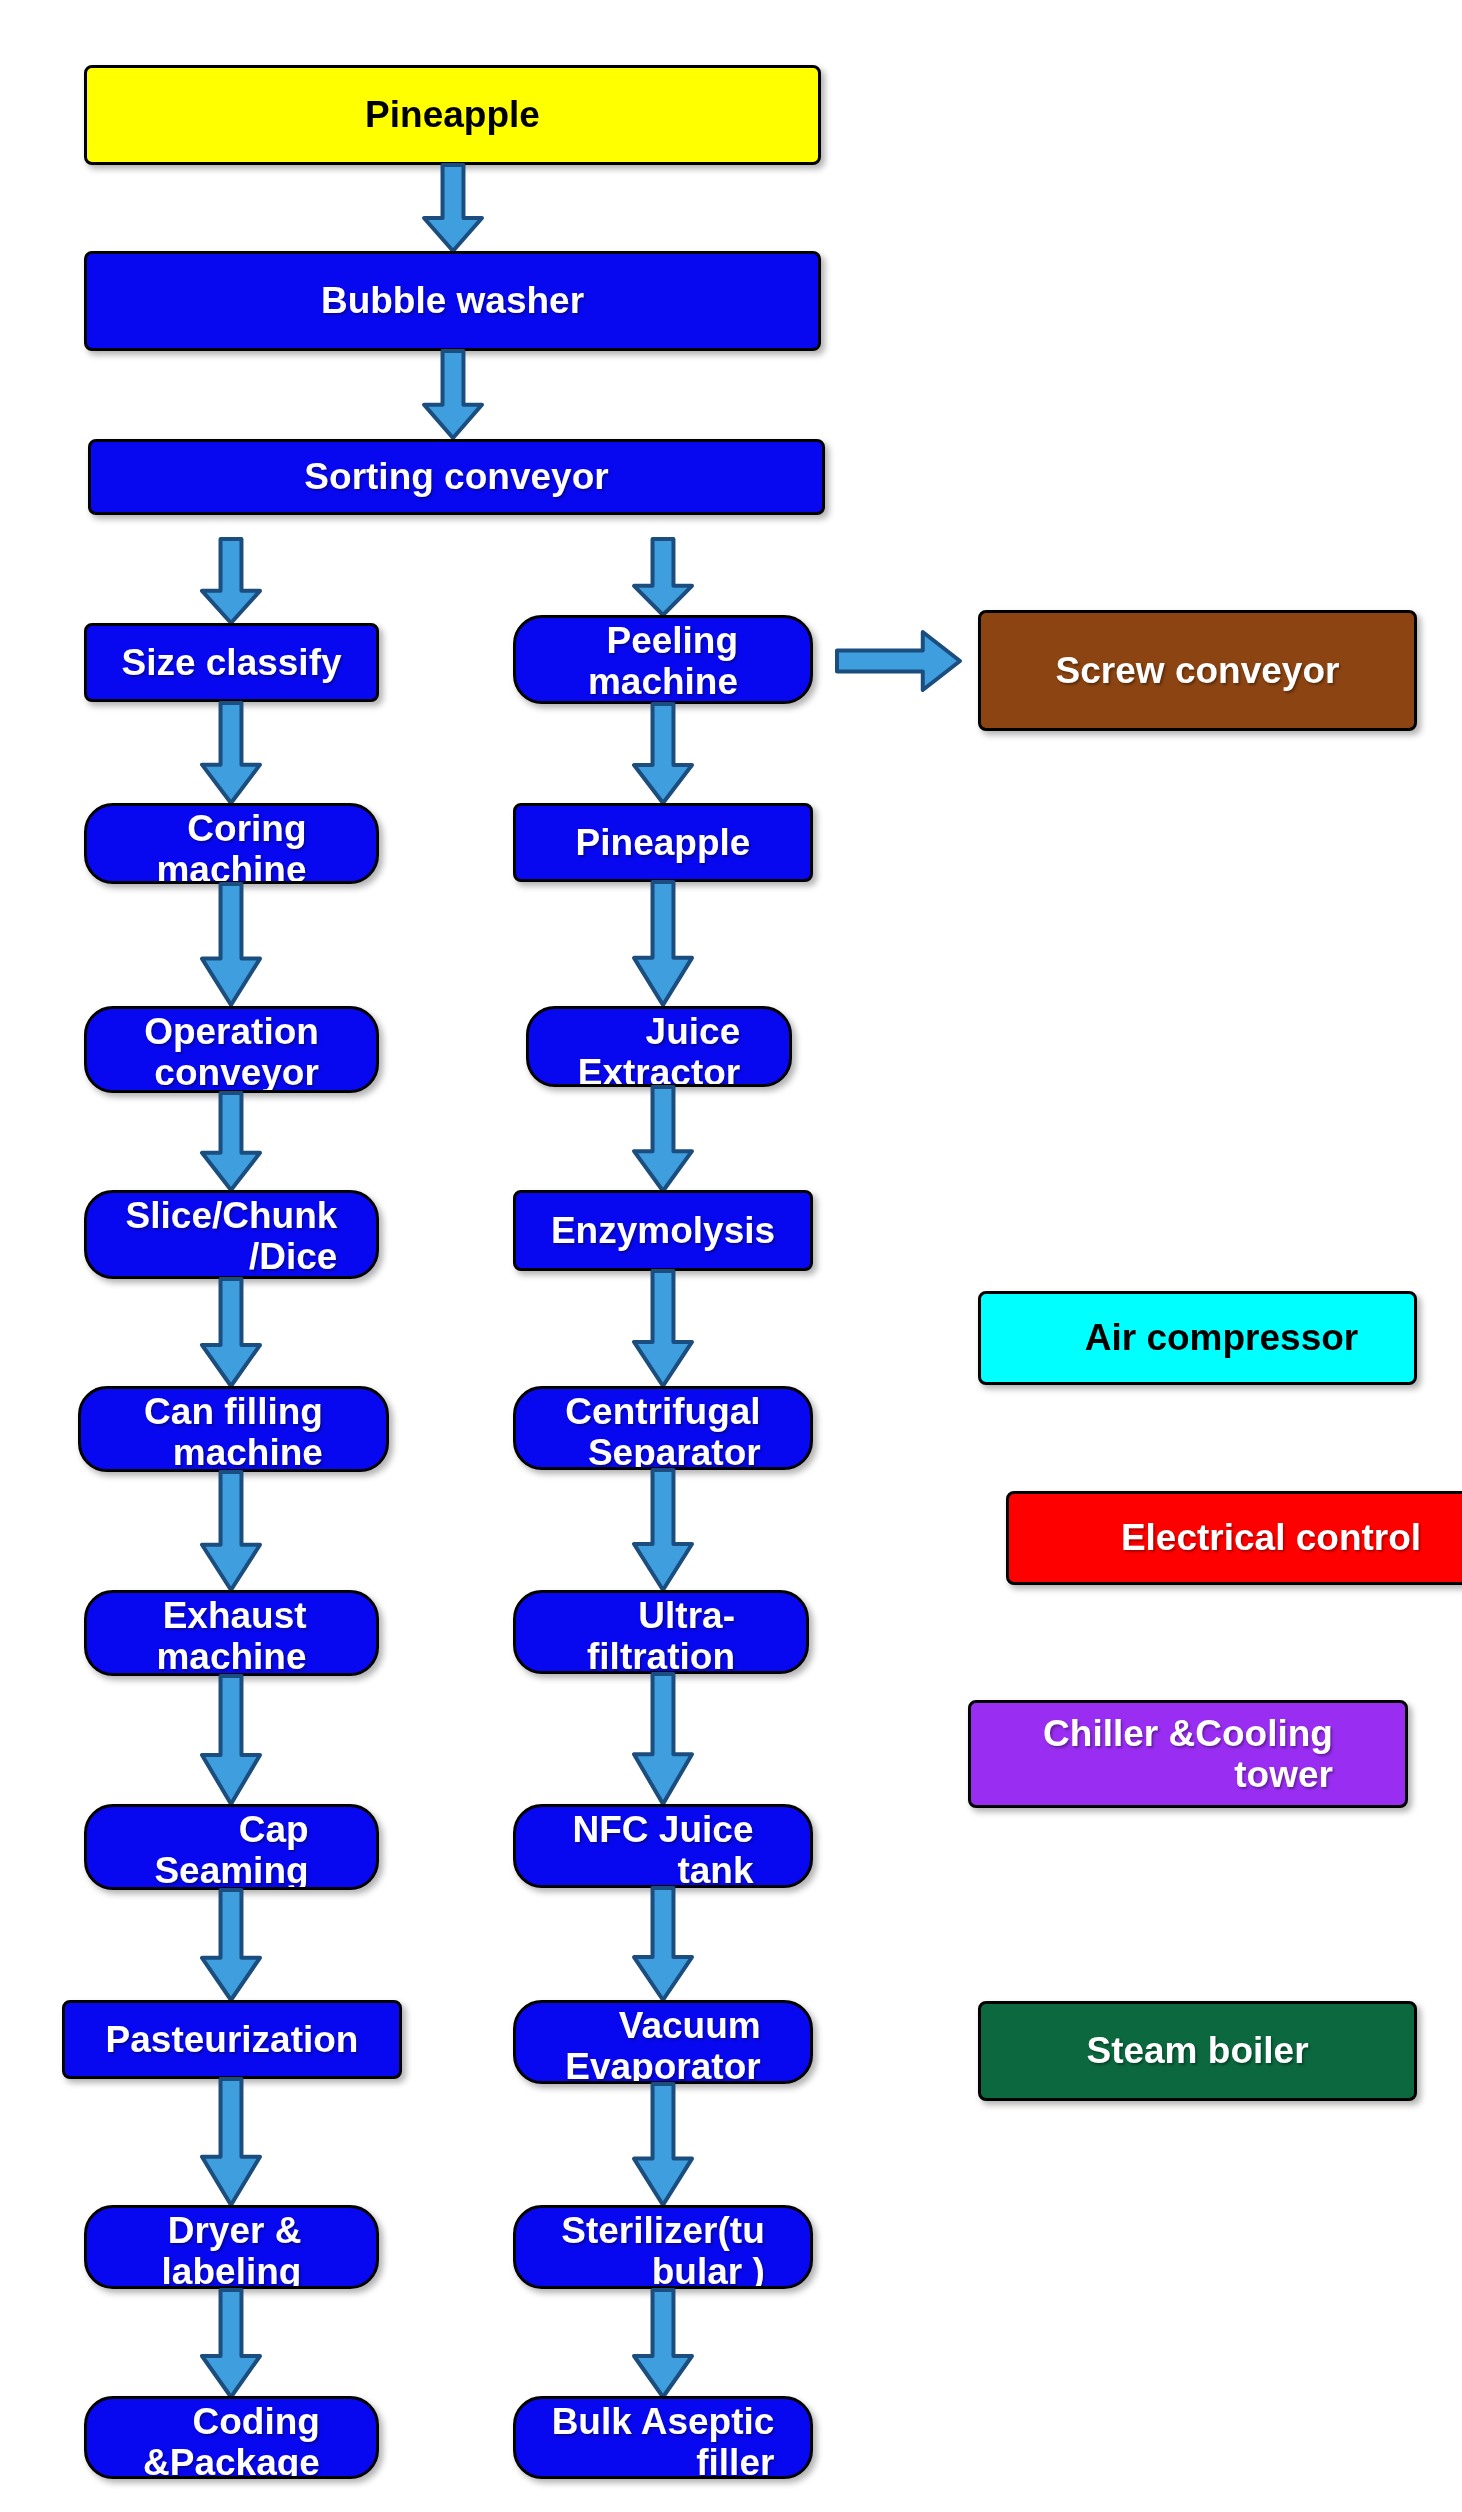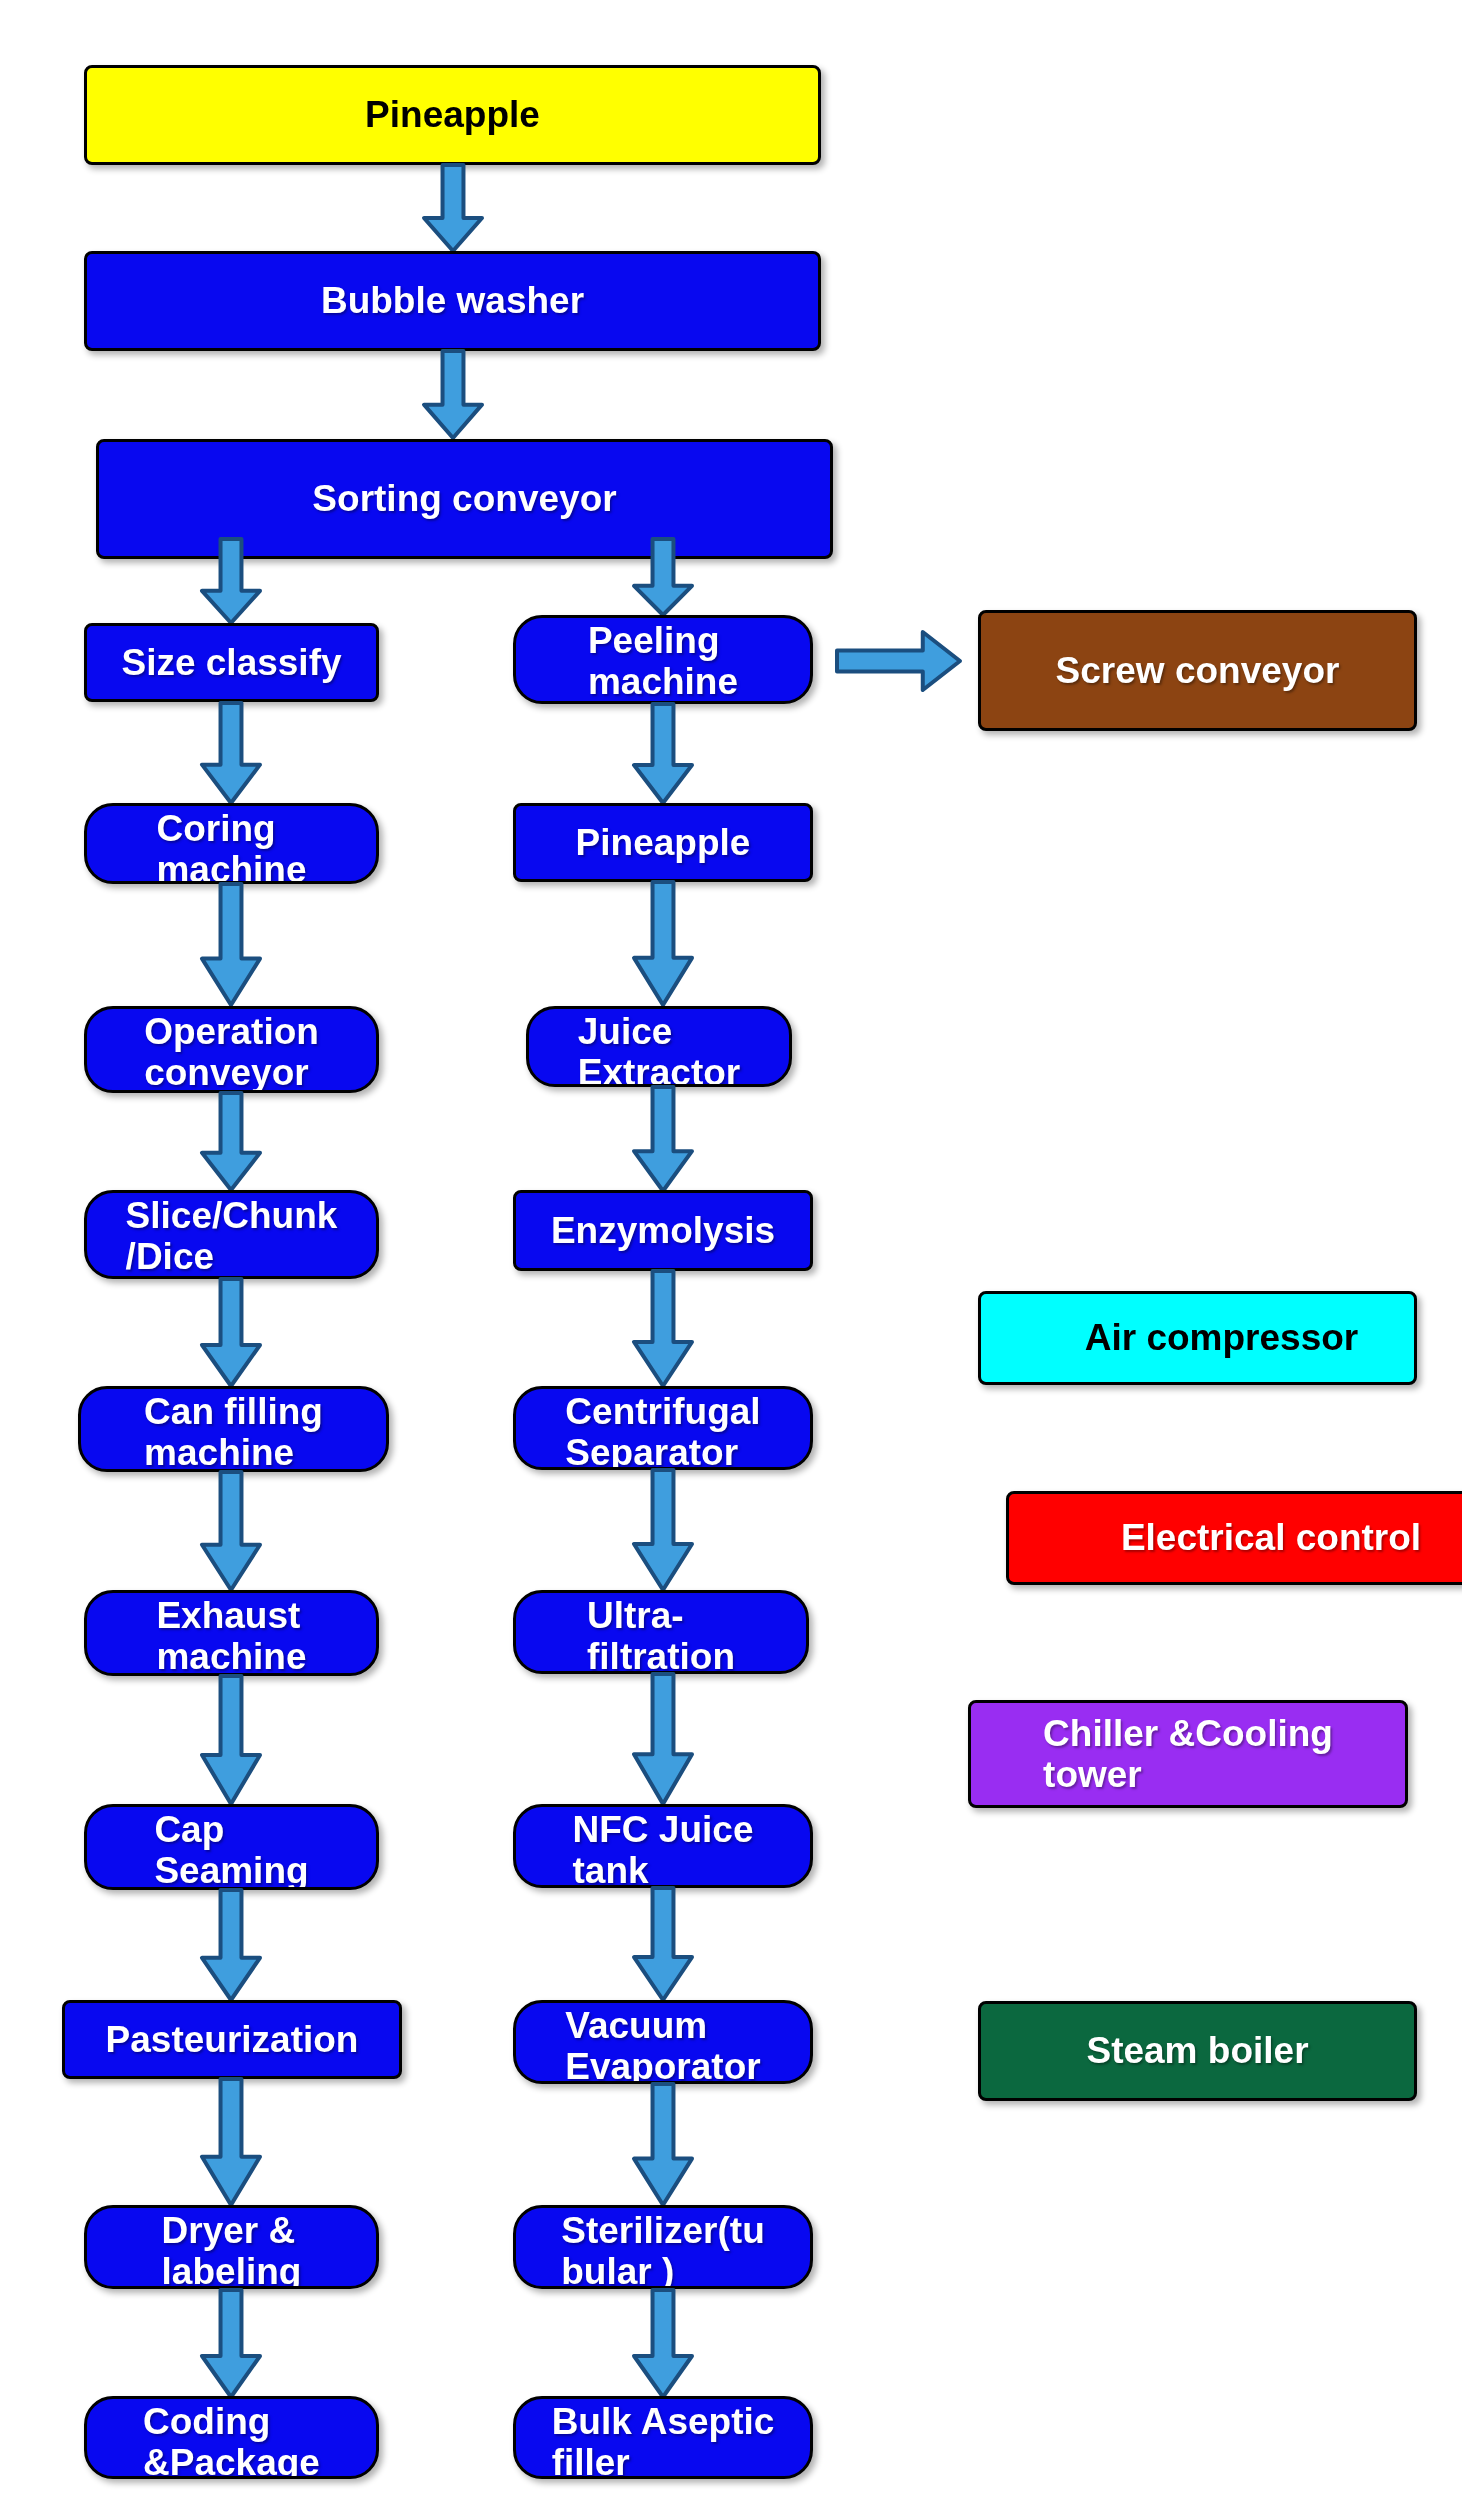--- a/index.html
+++ b/index.html
@@ -13,21 +13,21 @@
     height: 2512px;
     background: var(--canvas-bg, #ffffff);
     overflow: hidden;
   }
 
   .node {
     position: absolute;
     display: flex;
     align-items: center;
     justify-content: center;
-    text-align: left;
+    text-align: right;
     font-weight: bold;
     font-size: 37px;
     line-height: 1.12;
     white-space: pre-line;
     border: 3.2px solid var(--node-border, #000);
     border-radius: 8px;
     overflow: hidden;
     color: var(--text-light, #fff);
     background: var(--process-blue, #0808f0);
     box-shadow: 3.2px 4px 6.5px rgba(0,0,0,0.30);
@@ -63,21 +63,21 @@
   <svg class="arrow" style="left:424px; top:165px; width:58px; height:86px" viewBox="0 0 72 120" preserveAspectRatio="none">
     <polygon points="23,0 49,0 49,74 72,74 36,120 0,74 23,74" vector-effect="non-scaling-stroke"></polygon>
     </svg>
 
   <div class="node" style="left:84px; top:251px; width:737px; height:100px">Bubble washer</div>
 
   <svg class="arrow" style="left:424px; top:351px; width:58px; height:87px" viewBox="0 0 72 120" preserveAspectRatio="none">
     <polygon points="23,0 49,0 49,74 72,74 36,120 0,74 23,74" vector-effect="non-scaling-stroke"></polygon>
     </svg>
 
-  <div class="node" style="left:96px; top:439px; width:737px; height:120px">Sorting conveyor</div>
+  <div class="node" style="left:88px; top:439px; width:737px; height:76px">Sorting conveyor</div>
 
   <svg class="arrow" style="left:202px; top:539px; width:58px; height:84px" viewBox="0 0 72 120" preserveAspectRatio="none">
     <polygon points="23,0 49,0 49,74 72,74 36,120 0,74 23,74" vector-effect="non-scaling-stroke"></polygon>
     </svg>
   <svg class="arrow" style="left:634px; top:539px; width:58px; height:76px" viewBox="0 0 72 120" preserveAspectRatio="none">
     <polygon points="23,0 49,0 49,74 72,74 36,120 0,74 23,74" vector-effect="non-scaling-stroke"></polygon>
     </svg>
 
   <div class="node" style="left:84px; top:623px; width:295px; height:79px">Size classify</div>
 

